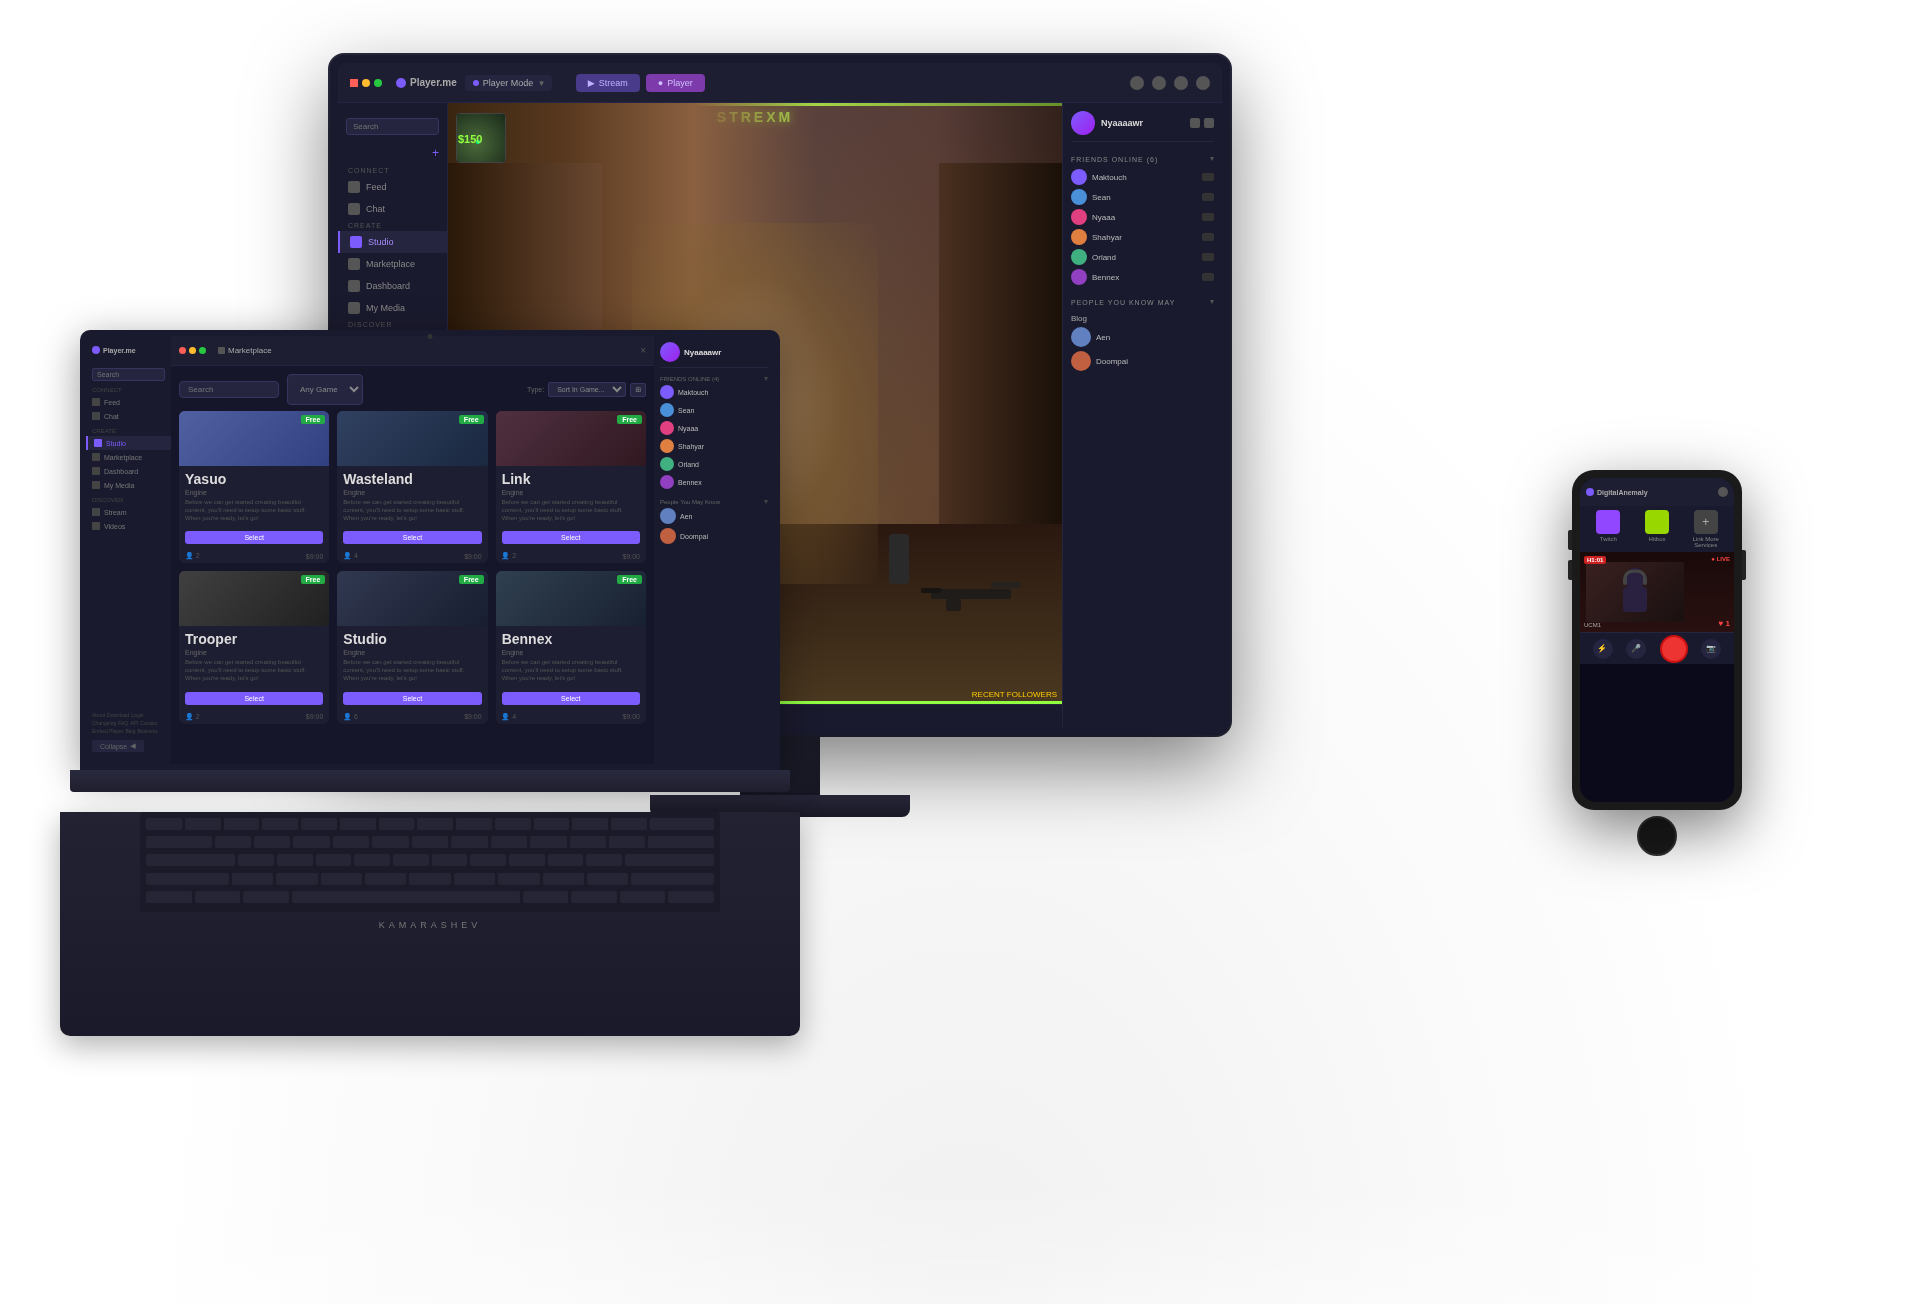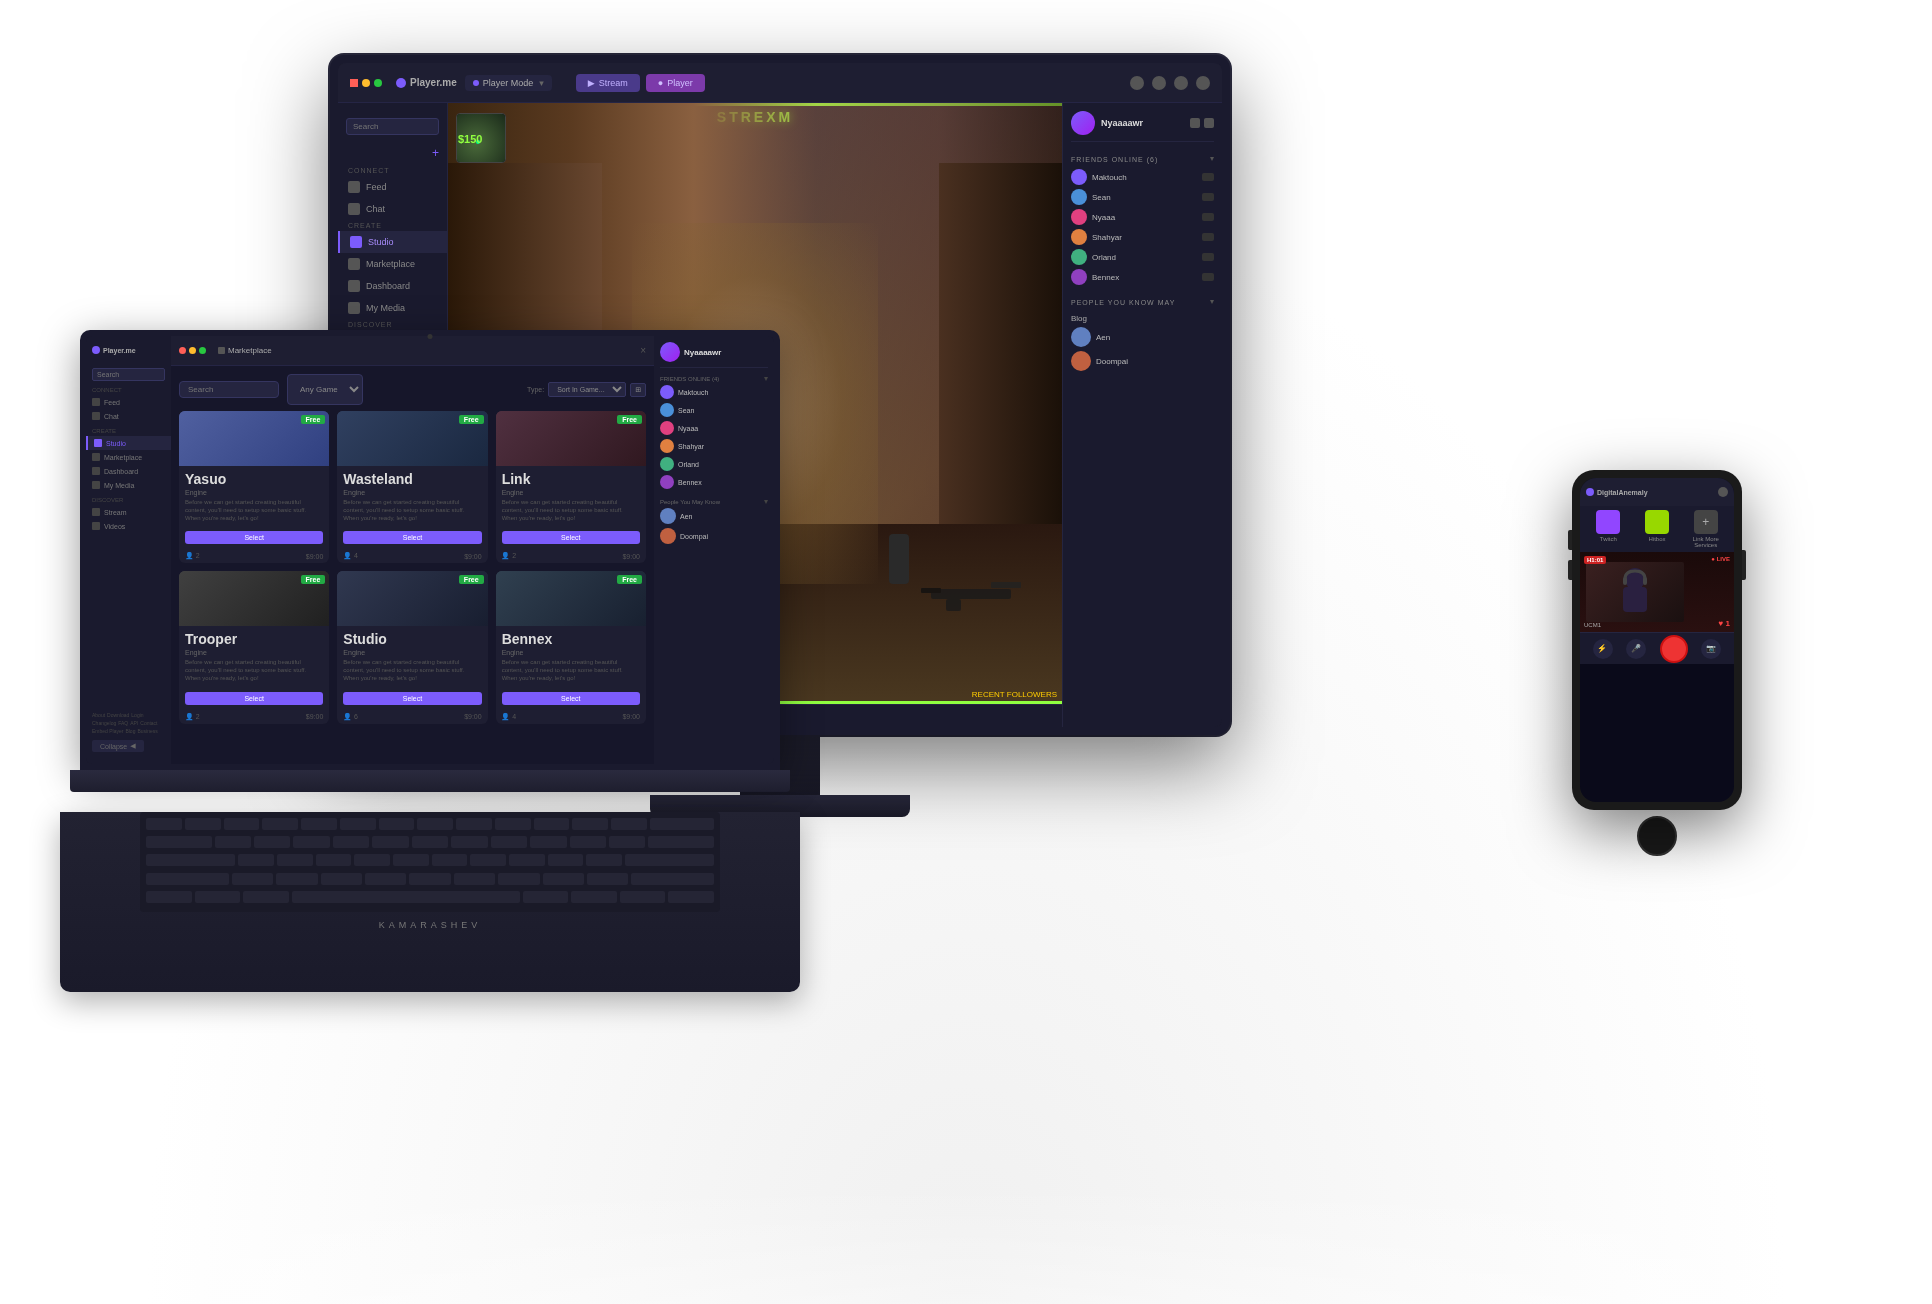--- a/index.html
+++ b/index.html
@@ -93,21 +93,21 @@
       width: 720px;
       height: 22px;
       background: linear-gradient(to bottom, #2a2a3e, #1e1e2e);
       border-radius: 0 0 4px 4px;
       margin-left: -10px;
       position: relative;
     }
 
     .laptop-keyboard-area {
       width: 740px;
-      height: 180px;
+      height: 224px;
       background: linear-gradient(to bottom, #222232, #1a1a2a);
       border-radius: 0 0 10px 10px;
       margin-left: -20px;
       position: relative;
       box-shadow: 0 10px 30px rgba(0,0,0,0.3);
     }
 
     .laptop-keyboard {
       width: 580px;
       height: 100px;

